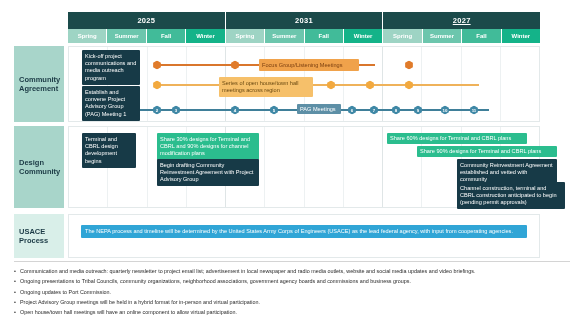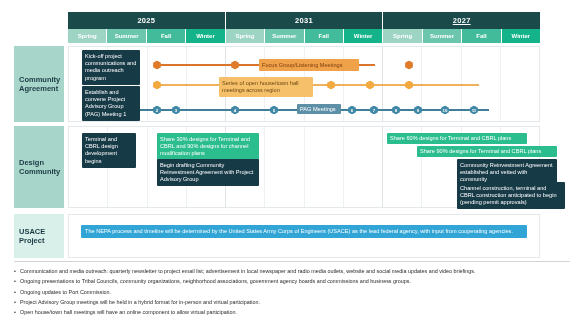--- a/index.html
+++ b/index.html
@@ -209,21 +209,21 @@
 
       <div class="box green" style="left:318px; top:6px;  width:140px; padding:1.8px 3px;">Share 60% designs for Terminal and CBRL plans</div>
       <div class="box green" style="left:348px; top:19px; width:140px; padding:1.8px 3px;">Share 90% designs for Terminal and CBRL plans</div>
       <div class="box dark" style="left:388px; top:32px; width:100px;">Community Reinvestment Agreement established and vetted with community</div>
       <div class="box dark" style="left:388px; top:55px; width:108px;">Channel construction, terminal and CBRL construction anticipated to begin (pending permit approvals)</div>
     </div>
 
     <div class="rowlabel nepa" style="top:202px; height:44px;">
       <div>
         <span>USACE</span><br>
-        <span>Project</span>
+        <span>Process</span>
       </div>
     </div>
 
     <div class="lane" style="top:202px; height:44px;">
       <div class="box blue" style="left:12px; top:10px; width:446px; padding:3px 4px; font-size:5.6px;">The NEPA process and timeline will be determined by the United States Army Corps of Engineers (USACE) as the lead federal agency, with input from cooperating agencies.</div>
     </div>
 
   </div>
 
   <div class="hr"></div>

